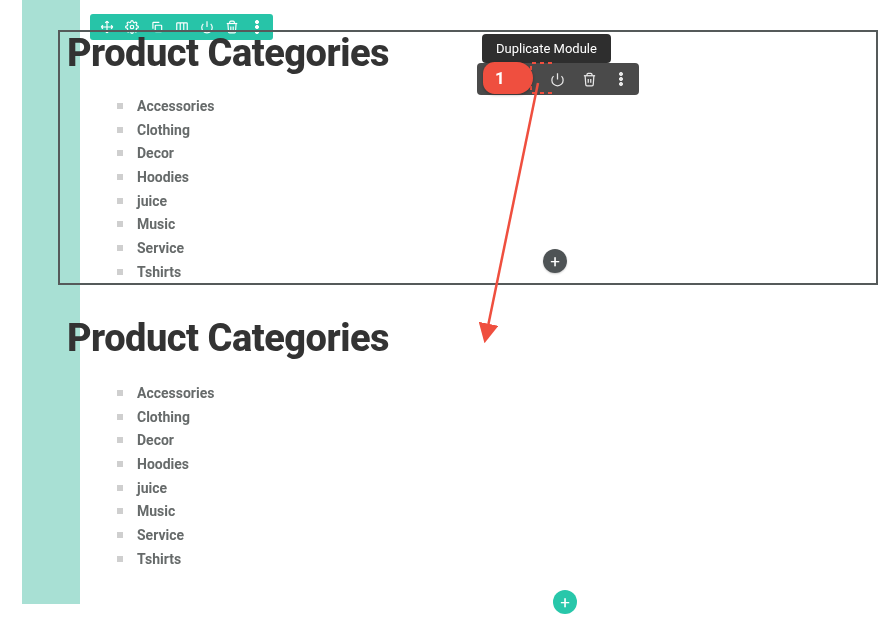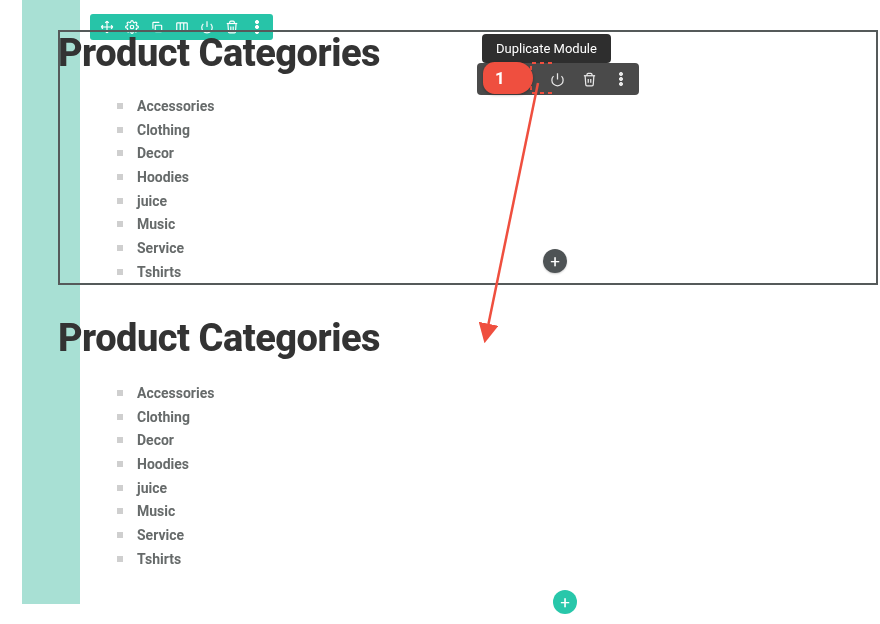--- a/index.html
+++ b/index.html
@@ -46,20 +46,21 @@
     left: 58px;
     width: 820px;
     height: 255px;
     border: 2px solid #555a5a;
   }
   .heading {
     font-weight: 800;
     font-size: 38px;
     color: #333333;
     letter-spacing: -0.5px;
+    margin-left: 9px;
   }
   .heading1 {
     position: absolute;
     top: 31px;
     left: 58px;
   }
   .heading2 {
     position: absolute;
     top: 316px;
     left: 58px;

